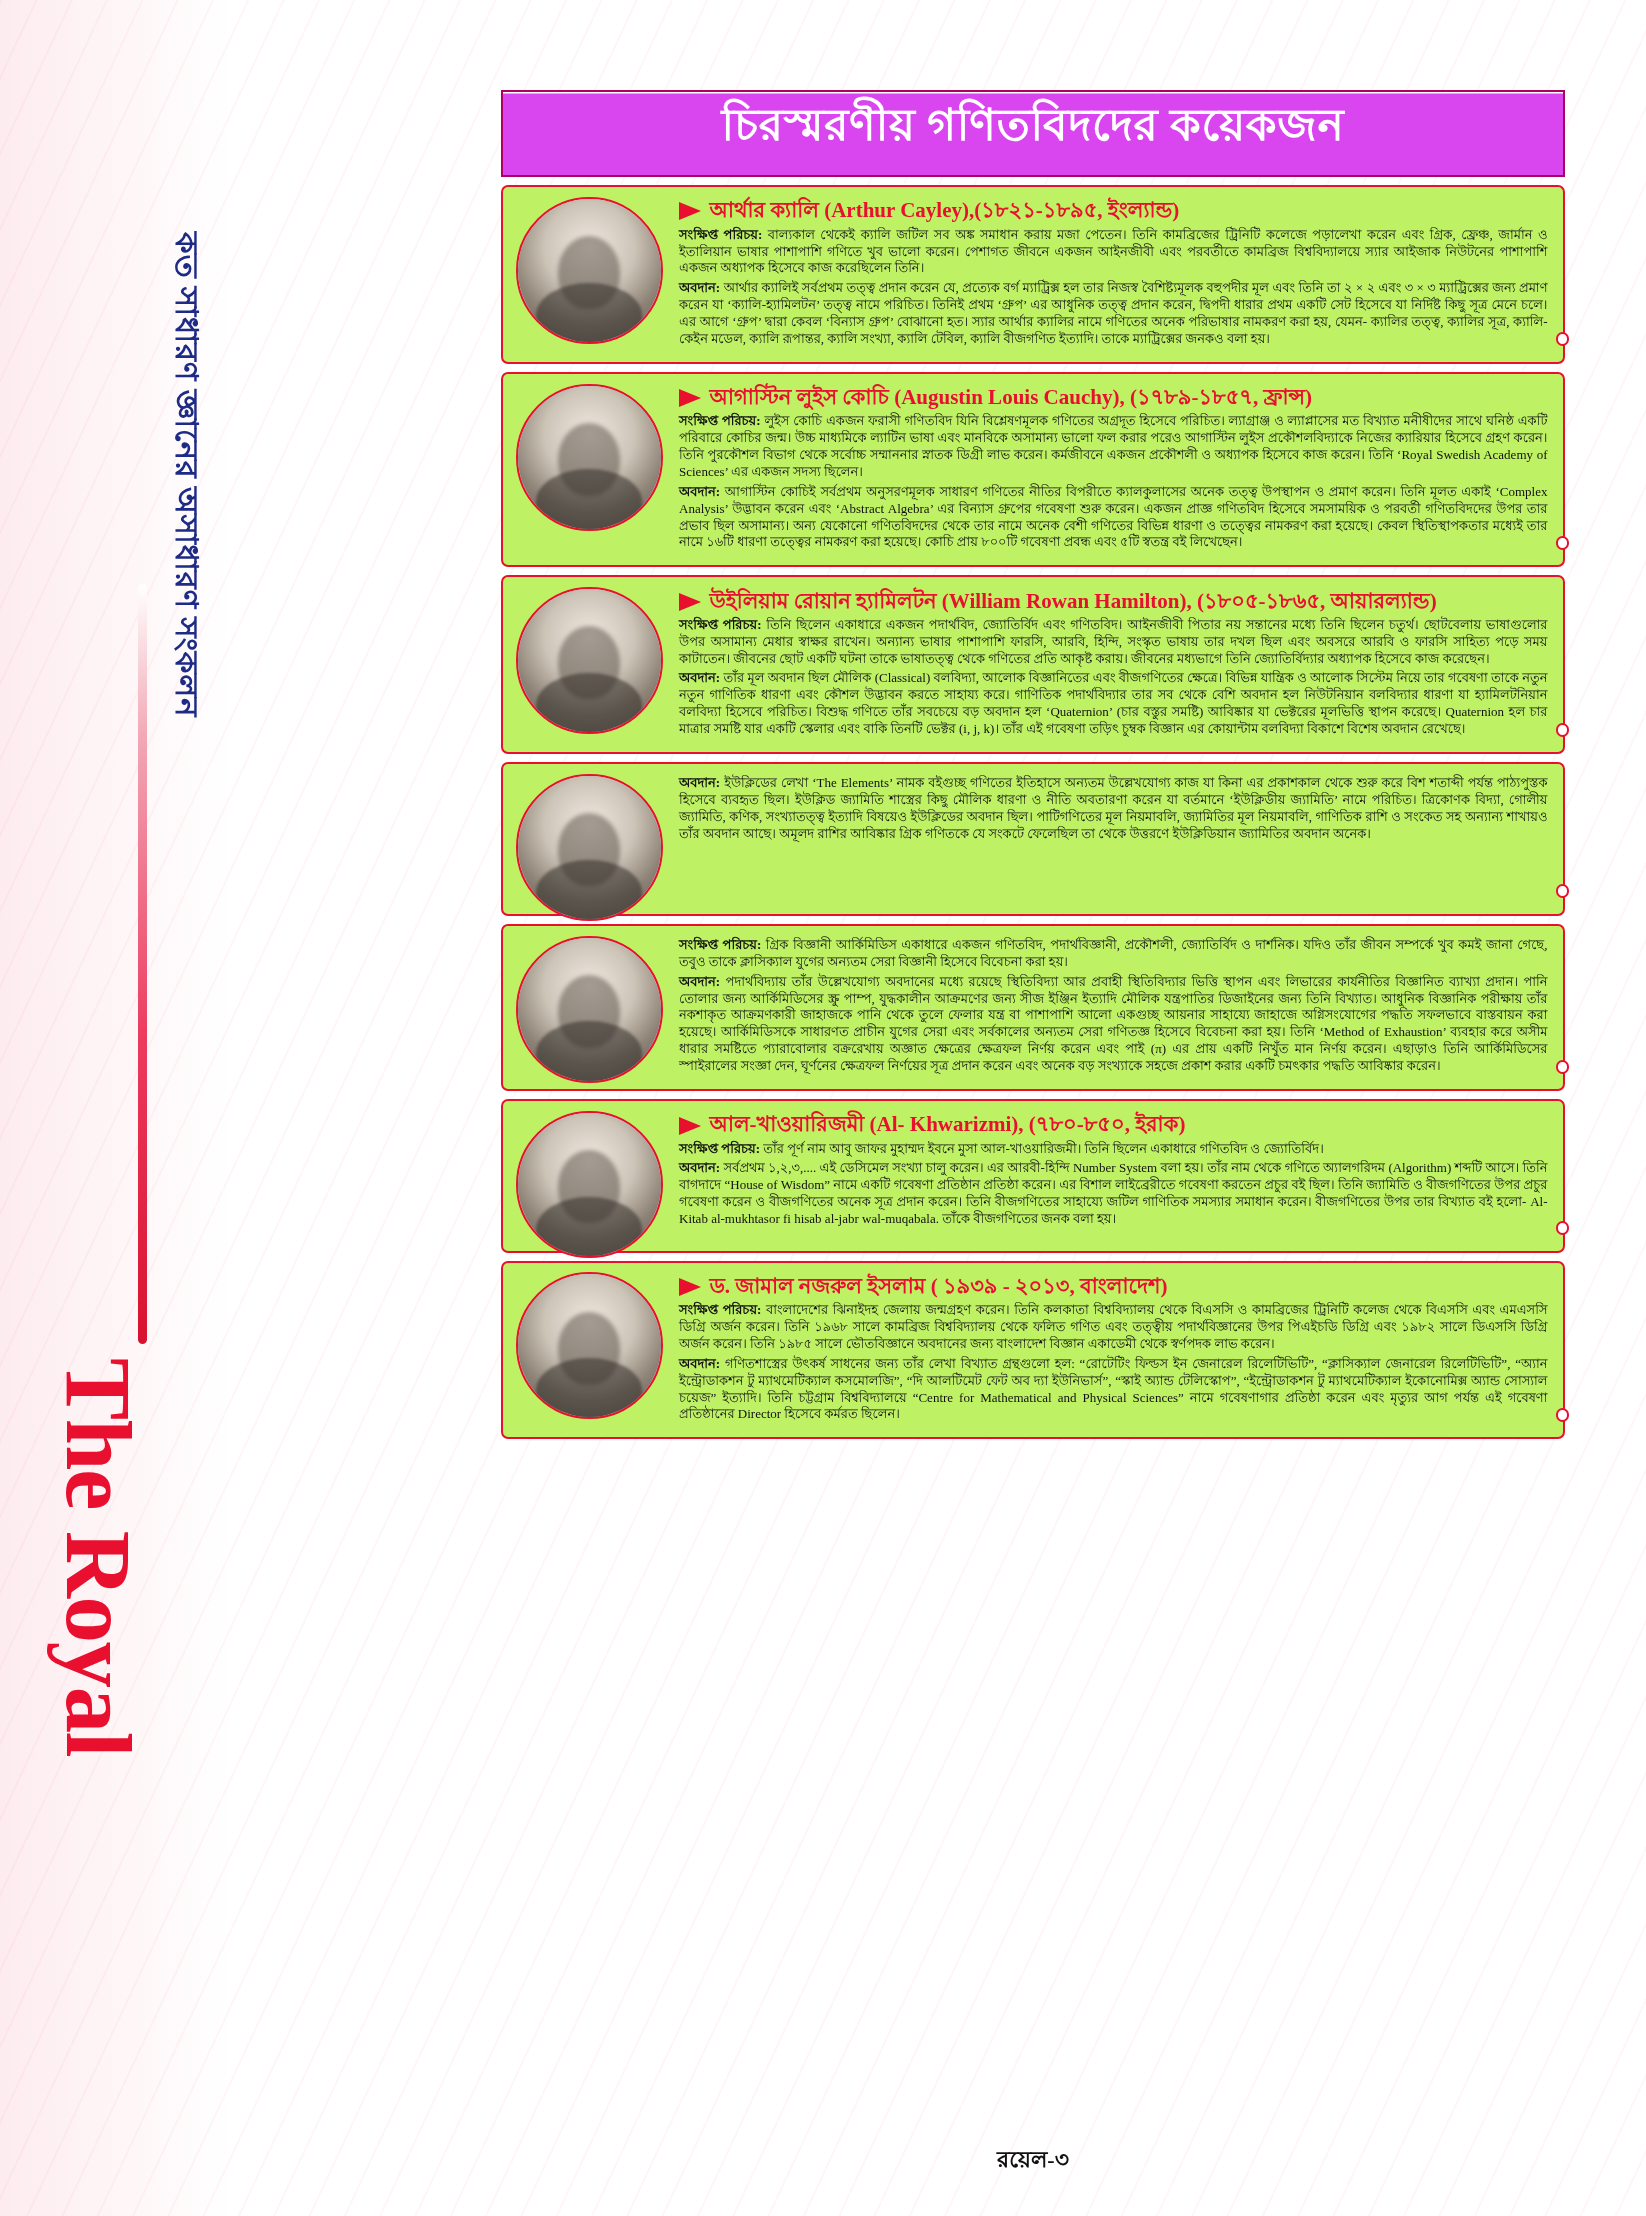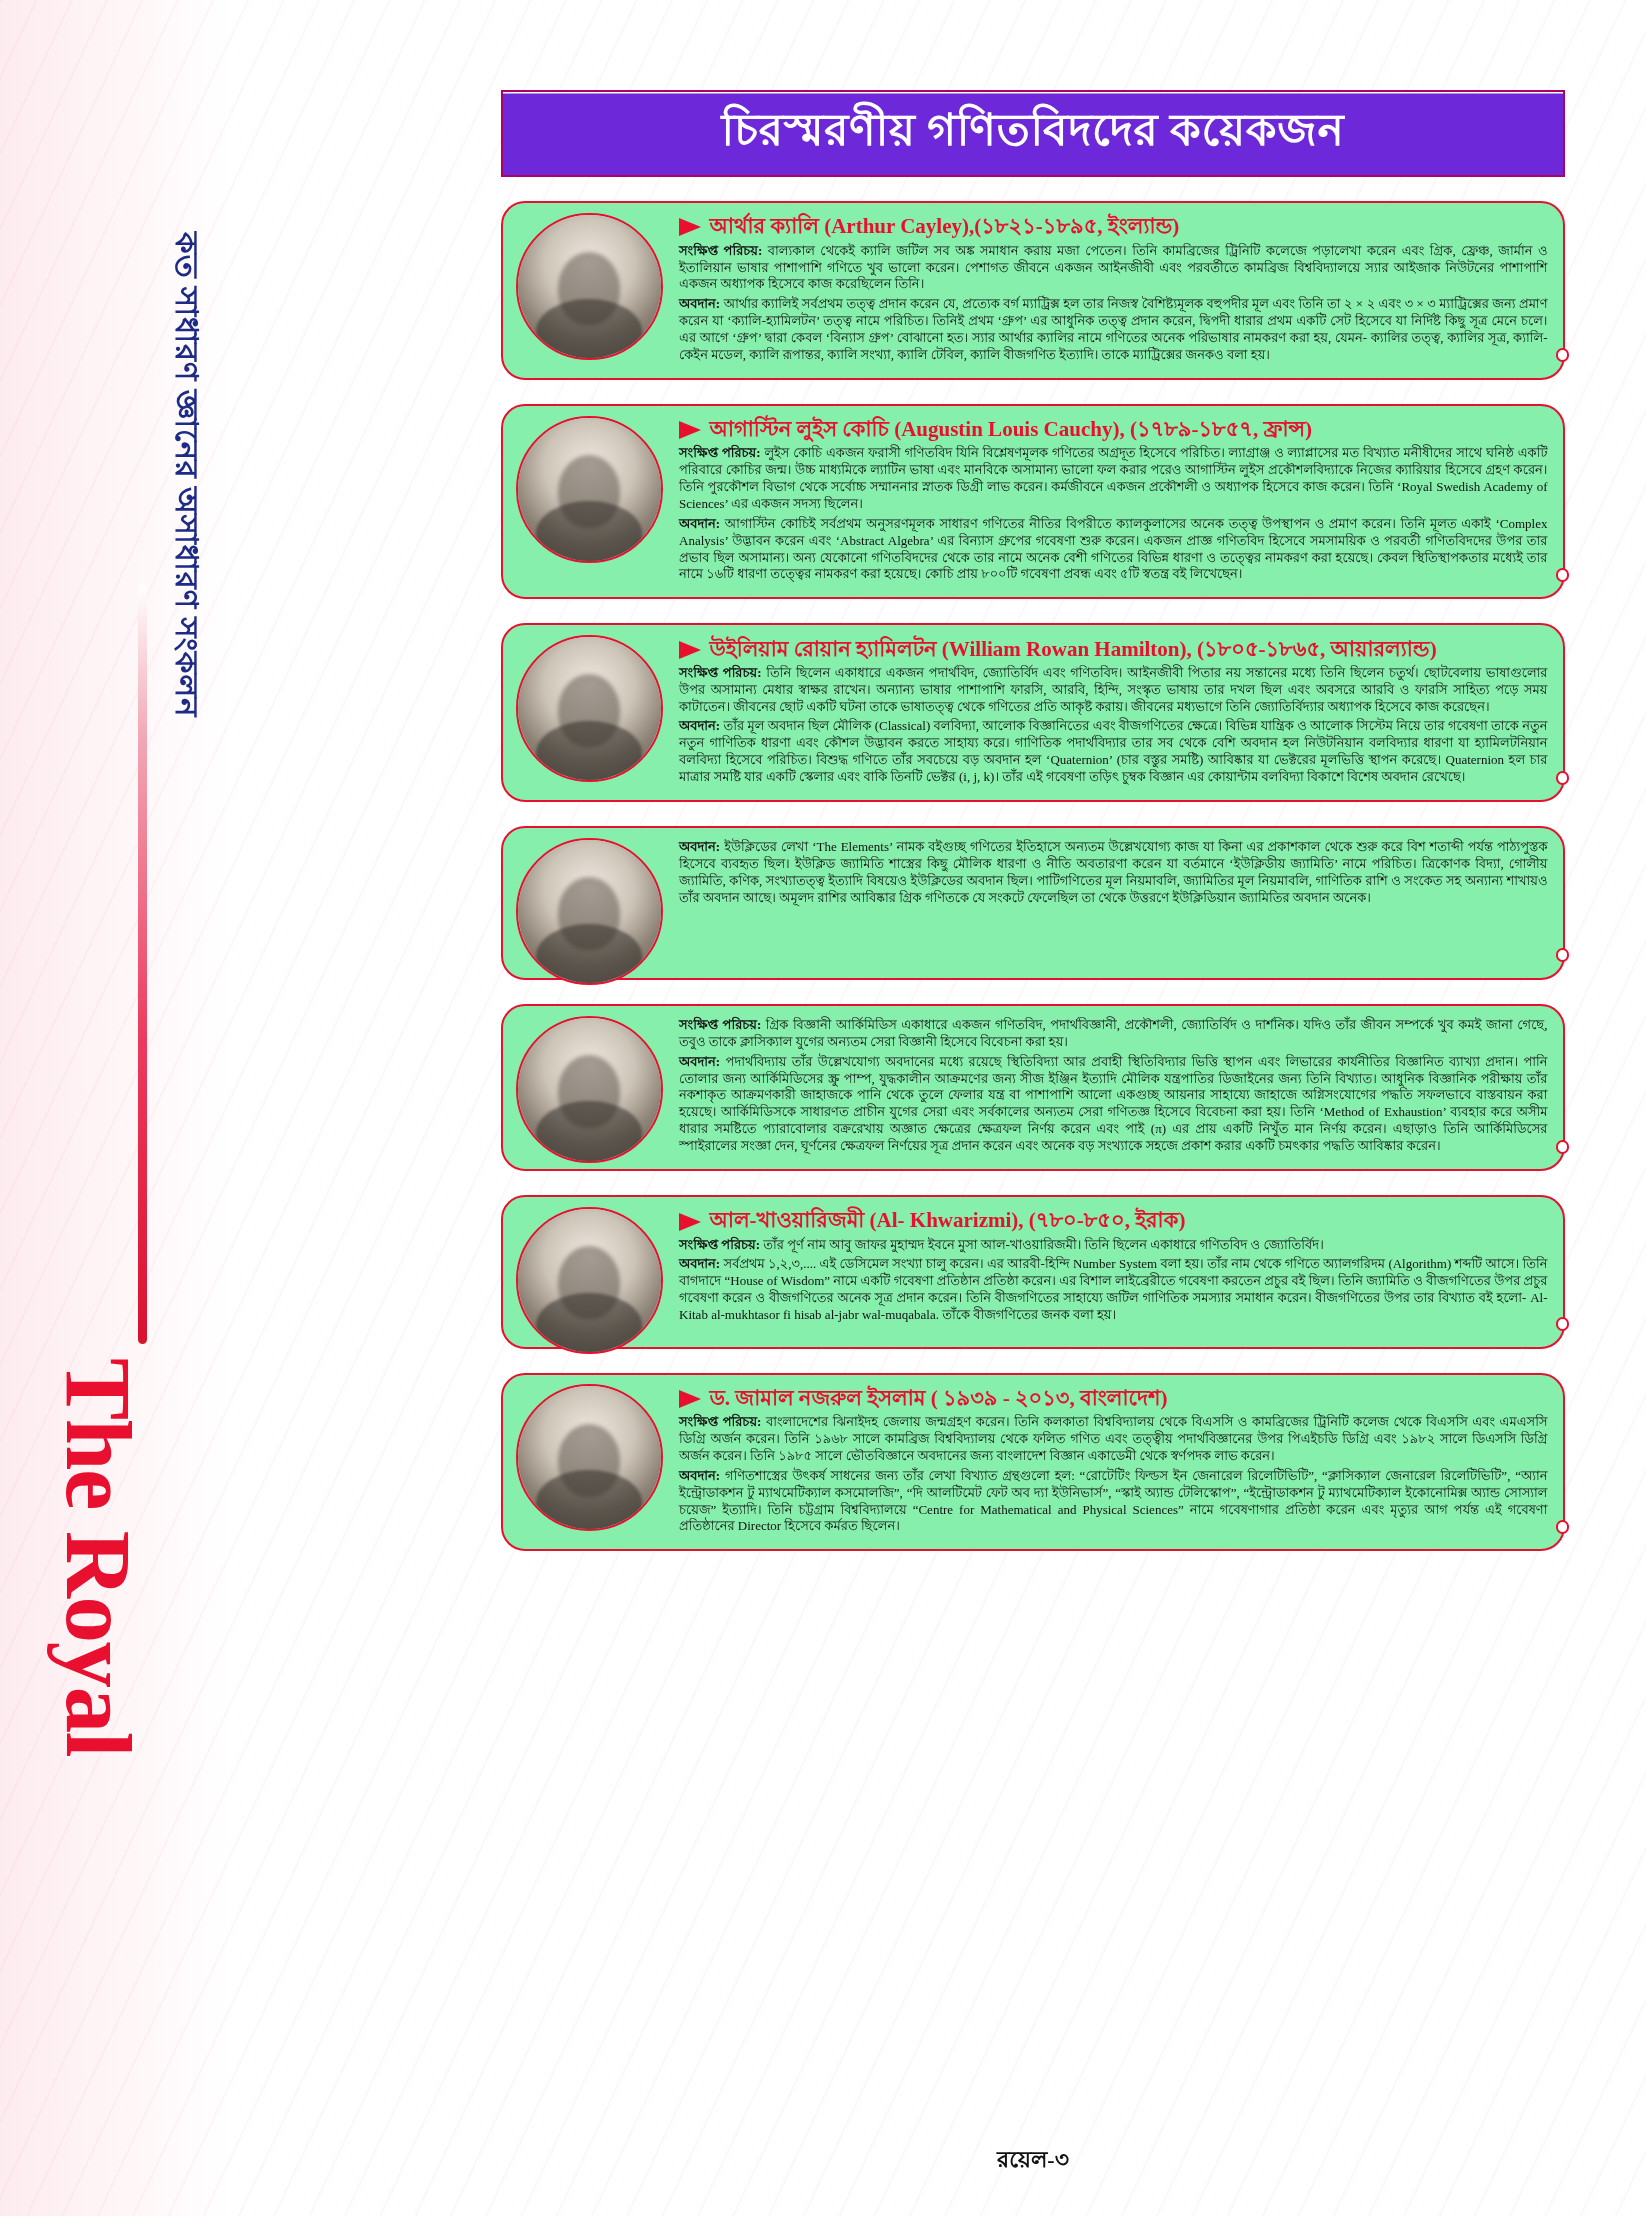--- a/index.html
+++ b/index.html
@@ -53,40 +53,40 @@
     font-family:"Liberation Serif", serif;
     font-weight:bold;font-size:93px;color:#e8102e;
     letter-spacing:-1.4px;
   }
 
   
   .sheet{
     position:absolute;left:501px;top:90px;width:1064px;
   }
   .title-bar{
-    background:#6d28d9;
+    background:#d946ef;
     border:2.1px solid #b00060;
     height:83px;
-    display:flex;align-items:center;justify-content:center;
+    display:flex;justify-content:center;
     box-shadow:0 1.4px 0 #ffffff inset;
   }
   .title-bar h1{
     margin:0;color:#ffffff;
     font-family:"Liberation Serif", serif;
     font-size:44px;font-weight:bold;letter-spacing:0.7px;
   }
 
   .card{
     position:relative;
     border:2.1px solid #e8102e;
-    border-radius:24px;
-    margin-top:24px;
+    border-radius:7px;
+    margin-top:8px;
     padding:11.3px 15.5px 11.3px 176px;
     min-height:127px;
-    background:#86efac;
+    background:#bef264;
   }
   .card::after{
     
     content:"";
     position:absolute;right:-6.3px;bottom:15.5px;
     width:9.8px;height:9.8px;border-radius:50%;
     border:2.1px solid #e8102e;background:#fff;
   }
   .portrait{
     position:absolute;left:12.7px;top:9.8px;

